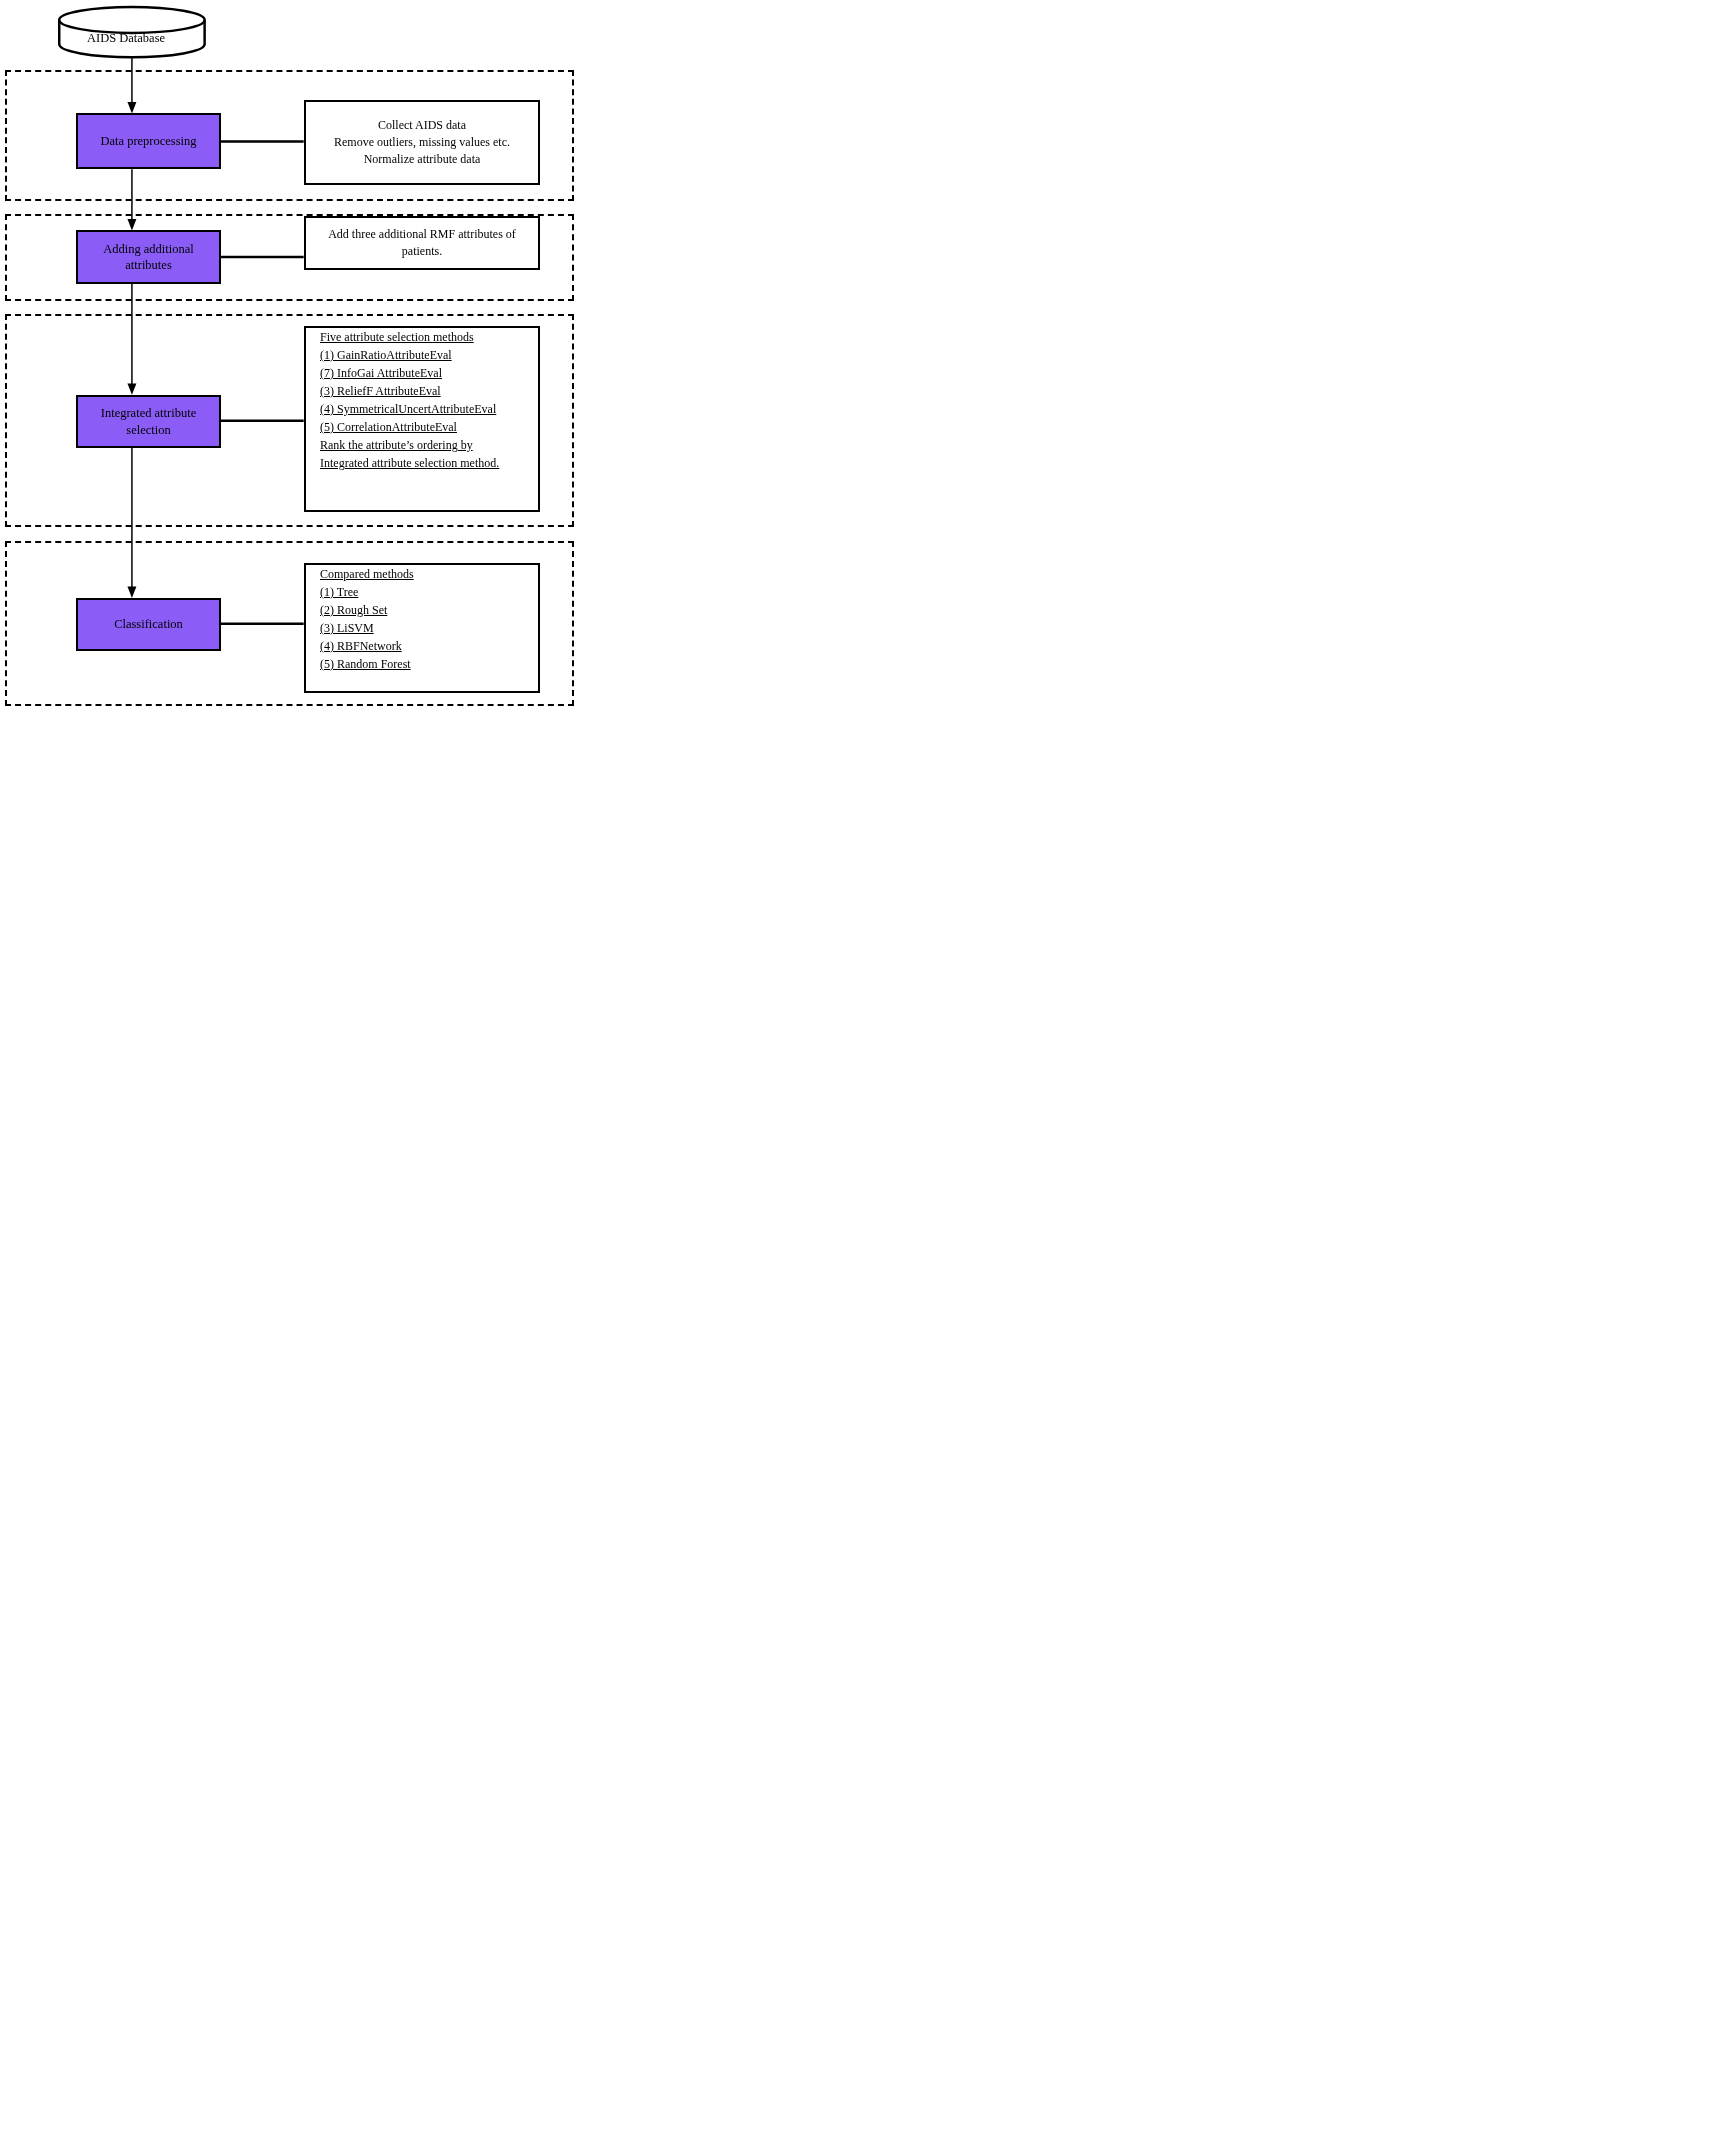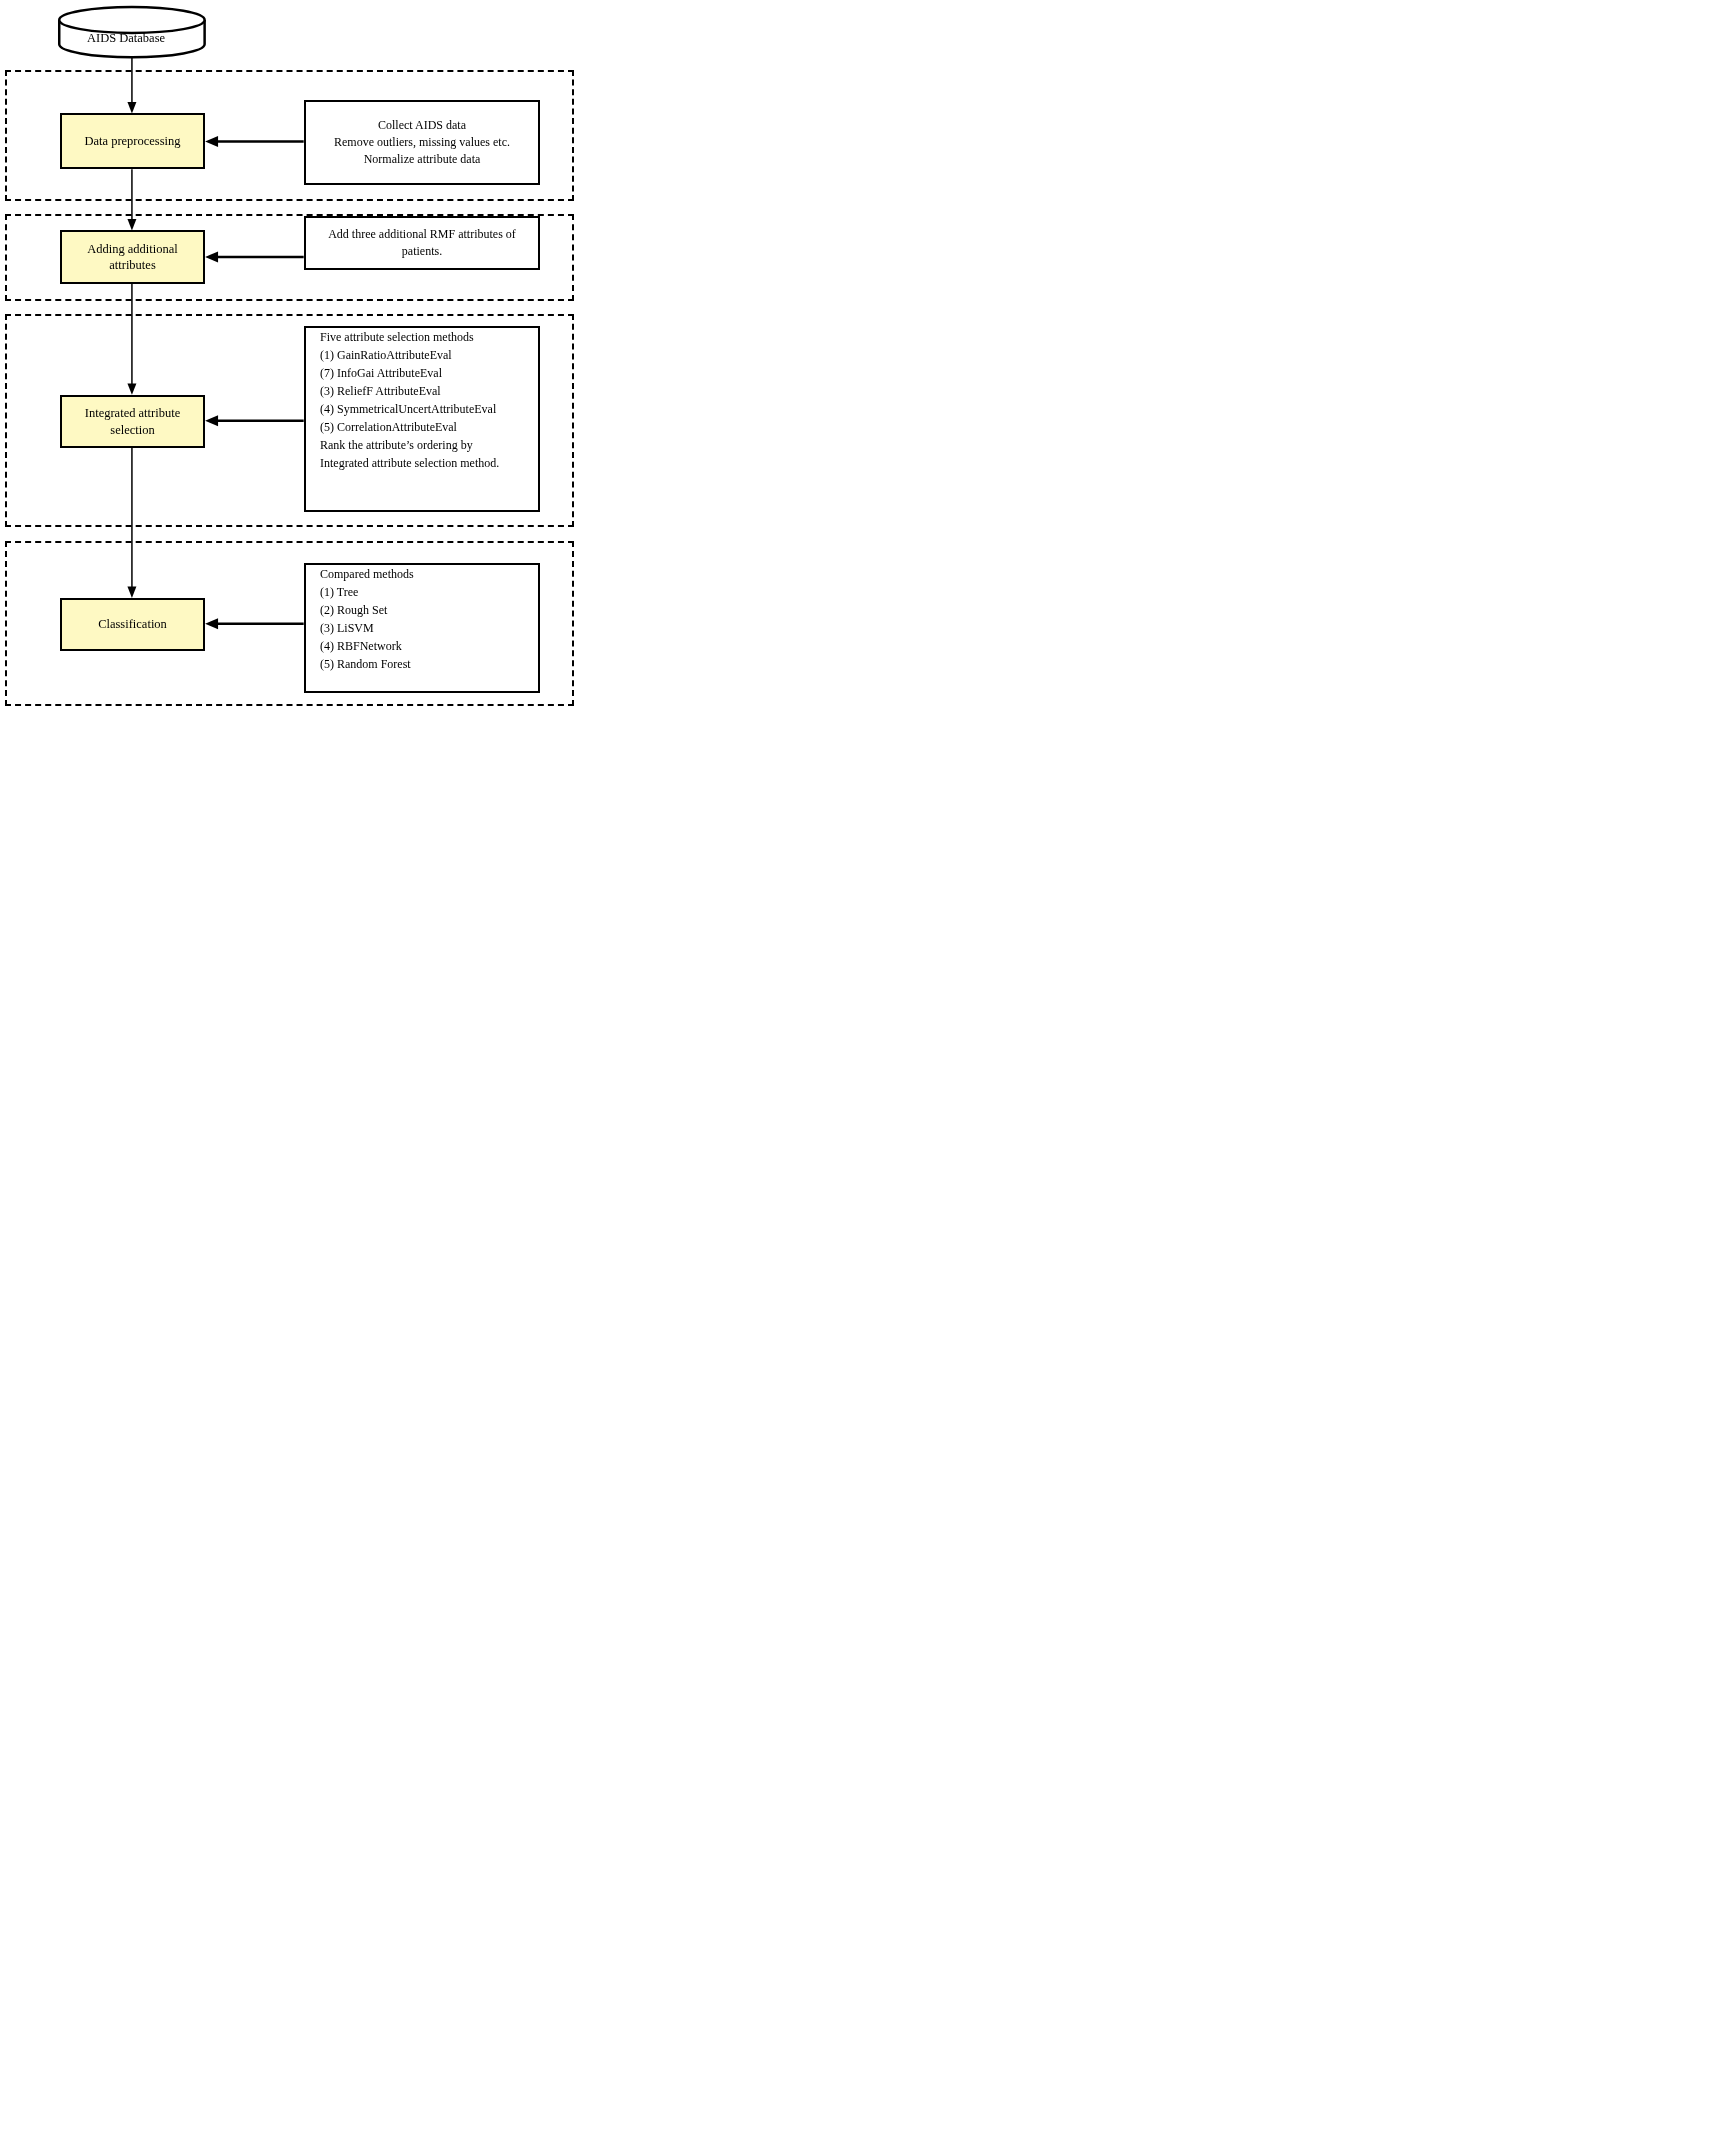--- a/index.html
+++ b/index.html
@@ -17,42 +17,42 @@
     border:2.5px dashed #000;
     box-sizing:border-box;
     background:transparent;
   }
   .r1{top:70px;height:131px;}
   .r2{top:214px;height:87px;}
   .r3{top:314px;height:213px;}
   .r4{top:541px;height:165px;}
   svg.connectors{position:absolute;left:0;top:0;}
   .flowbox{
-    position:absolute;left:60px;width:145px;
-    border:2.5px solid #000;background:#fef9c3;
+    position:absolute;left:76px;width:145px;
+    border:2.5px solid #000;background:#8b5cf6;
     box-sizing:border-box;
     display:flex;align-items:center;justify-content:center;
     text-align:center;font-size:12.5px;line-height:16.4px;
     padding:0 4px;
   }
   .b1{top:113px;height:56px;}
   .b2{top:230px;height:54px;}
   .b3{top:395px;height:53px;}
   .b4{top:598px;height:53px;}
   .note{
     position:absolute;left:304px;width:236px;
     border:2.5px solid #000;background:#fff;
     box-sizing:border-box;
     font-size:12px;line-height:17px;
   }
   .note.center{
     display:flex;flex-direction:column;
     justify-content:center;align-items:center;text-align:center;
   }
-  .note.listy{padding:0 0 0 14px;}
+  .note.listy{padding:0 0 0 14px;text-decoration:underline;}
   .n1{top:100px;height:85px;}
   .n2{top:216px;height:54px;}
   .n3{top:326px;height:186px;line-height:18px;padding-top:29px;}
   .n4{top:563px;height:130px;line-height:18px;padding-top:17px;}
   .note .line{display:block;white-space:nowrap;}
   .cyl-label{
     position:absolute;left:58px;top:30px;width:136px;
     text-align:center;font-size:12.5px;line-height:17px;
   }
 </style>

